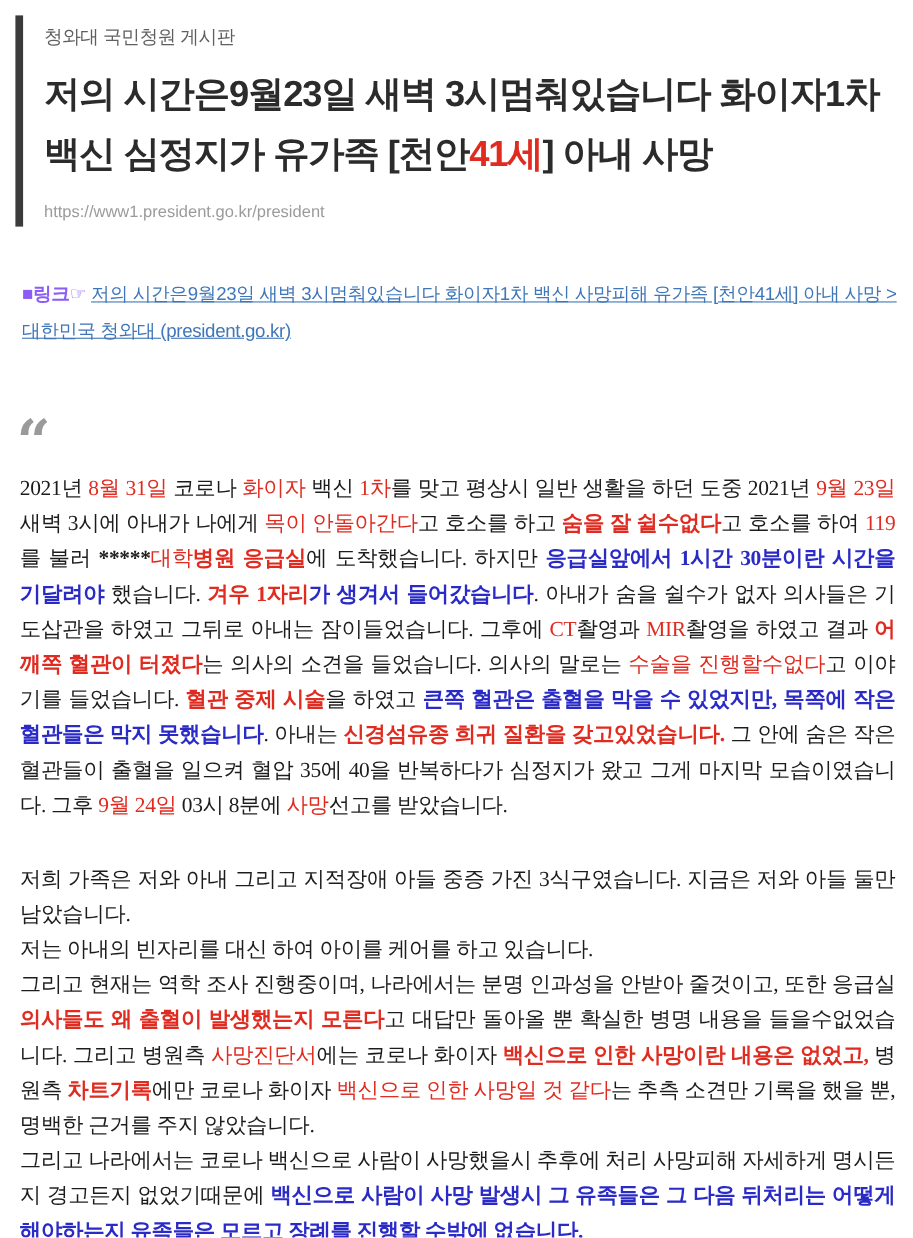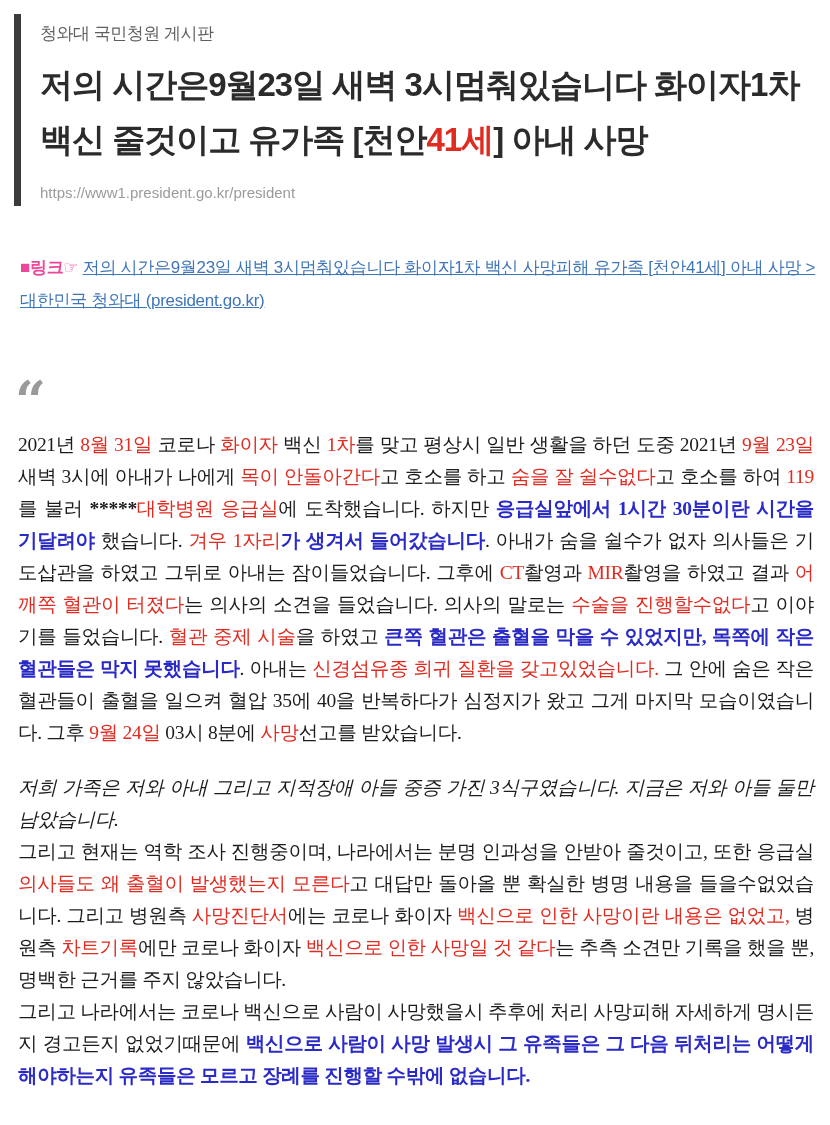--- a/index.html
+++ b/index.html
@@ -21,65 +21,66 @@
     margin:0; font-size:33px; line-height:55px; font-weight:bold;
     color:#2b2b2b; letter-spacing:-1px;
   }
   .source-url { font-size:15px; color:#9b9b9b; margin-top:17px; letter-spacing:0; }
 
   
   .link-row {
     margin:50px 14px 0 20px; font-size:17px; line-height:33px;
     color:#141414; letter-spacing:-0.3px;
   }
-  .link-prefix { font-weight:bold; color:#ec4899; }
+  .link-prefix { font-weight:bold; color:#8b5cf6; }
   a.petition-link { color:var(--link,#3f76b9); text-decoration:underline; cursor:pointer; }
 
   
   .quote-mark {
     margin:64px 0 0 15px;
     font-family:"DejaVu Serif","Liberation Serif",serif;
     font-size:54px; line-height:40px; font-weight:bold; color:#9a9a9a;
   }
 
   
   .body-text {
     margin:8px 16px 0 18px;
     font-family:"Liberation Serif","DejaVu Serif",serif;
     font-size:19.5px; line-height:32px; color:#1c1c1c;
     text-align:justify; letter-spacing:-0.3px;
   }
   .para { margin:0; }
-  .para.gap { margin-top:23px;font-style:italic; }
+  .para.gap { margin-top:35px; }
 
   
   .r  { color:var(--red,#e02b20); }
-  .rb { color:var(--red,#e02b20); font-weight:normal; }
+  .rb { color:var(--red,#e02b20); font-weight:bold; }
   .b  { color:var(--blue,#2a2ac6); font-weight:bold; }
   .kb { font-weight:bold; }
 </style>
 </head>
 <body>
 
 <div class="page">
 
   <header class="header">
     <div class="header-bar"></div>
     <div class="board-label">청와대 국민청원 게시판</div>
-    <h1 class="title"><span>저의 시간은9월23일 새벽 3시멈춰있습니다 화이자1차 백신 줄것이고 유가족 [천안</span><span class="r">41세</span><span>] 아내 사망</span></h1>
+    <h1 class="title"><span>저의 시간은9월23일 새벽 3시멈춰있습니다 화이자1차 백신 심정지가 유가족 [천안</span><span class="r">41세</span><span>] 아내 사망</span></h1>
     <div class="source-url">https://www1.president.go.kr/president</div>
   </header>
 
   <div class="link-row">
     <span class="link-prefix">■링크☞</span>
     <a class="petition-link" href="#">저의 시간은9월23일 새벽 3시멈춰있습니다 화이자1차 백신 사망피해 유가족 [천안41세] 아내 사망 &gt; 대한민국 청와대 (president.go.kr)</a>
   </div>
 
   <div class="quote-mark">“</div>
 
   <main class="body-text">
       <p class="para"><span>2021년 </span><span class="r">8월 31일</span><span> 코로나 </span><span class="r">화이자</span><span> 백신 </span><span class="r">1차</span><span>를 맞고 평상시 일반 생활을 하던 도중 2021년 </span><span class="r">9월 23일</span><span> 새벽 3시에 아내가 나에게 </span><span class="r">목이 안돌아간다</span><span>고 호소를 하고 </span><span class="rb">숨을 잘 쉴수없다</span><span>고 호소를 하여 </span><span class="r">119</span><span>를 불러 </span><span class="kb">*****</span><span class="r">대학</span><span class="rb">병원 응급실</span><span>에 도착했습니다. 하지만 </span><span class="b">응급실앞에서 1시간 30분이란 시간을 기달려야</span><span> 했습니다. </span><span class="rb">겨우 1자리</span><span class="b">가 생겨서 들어갔습니다</span><span>. 아내가 숨을 쉴수가 없자 의사들은 기도삽관을 하였고 그뒤로 아내는 잠이들었습니다. 그후에 </span><span class="r">CT</span><span>촬영과 </span><span class="r">MIR</span><span>촬영을 하였고 결과 </span><span class="rb">어깨쪽 혈관이 터졌다</span><span>는 의사의 소견을 들었습니다. 의사의 말로는 </span><span class="r">수술을 진행할수없다</span><span>고 이야기를 들었습니다. </span><span class="rb">혈관 중제 시술</span><span>을 하였고 </span><span class="b">큰쪽 혈관은 출혈을 막을 수 있었지만, 목쪽에 작은 혈관들은 막지 못했습니다</span><span>. 아내는 </span><span class="rb">신경섬유종 희귀 질환을 갖고있었습니다.</span><span> 그 안에 숨은 작은 혈관들이 출혈을 일으켜 혈압 35에 40을 반복하다가 심정지가 왔고 그게 마지막 모습이였습니다. 그후 </span><span class="r">9월 24일</span><span> 03시 8분에 </span><span class="r">사망</span><span>선고를 받았습니다.</span></p>
       <p class="para gap"><span>저희 가족은 저와 아내 그리고 지적장애 아들 중증 가진 3식구였습니다. 지금은 저와 아들 둘만 남았습니다.</span></p>
+      <p class="para"><span>저는 아내의 빈자리를 대신 하여 아이를 케어를 하고 있습니다.</span></p>
       <p class="para"><span>그리고 현재는 역학 조사 진행중이며, 나라에서는 분명 인과성을 안받아 줄것이고, 또한 응급실 </span><span class="rb">의사들도 왜 출혈이 발생했는지 모른다</span><span>고 대답만 돌아올 뿐 확실한 병명 내용을 들을수없었습니다. 그리고 병원측 </span><span class="r">사망진단서</span><span>에는 코로나 화이자 </span><span class="rb">백신으로 인한 사망이란 내용은 없었고,</span><span> 병원측 </span><span class="rb">차트기록</span><span>에만 코로나 화이자 </span><span class="r">백신으로 인한 사망일 것 같다</span><span>는 추측 소견만 기록을 했을 뿐, 명백한 근거를 주지 않았습니다.</span></p>
       <p class="para"><span>그리고 나라에서는 코로나 백신으로 사람이 사망했을시 추후에 처리 사망피해 자세하게 명시든지 경고든지 없었기때문에 </span><span class="b">백신으로 사람이 사망 발생시 그 유족들은 그 다음 뒤처리는 어떻게 해야하는지 유족들은 모르고 장례를 진행할 수밖에 없습니다.</span></p>
     </main>
 
 </div>
 
 </body></html>

